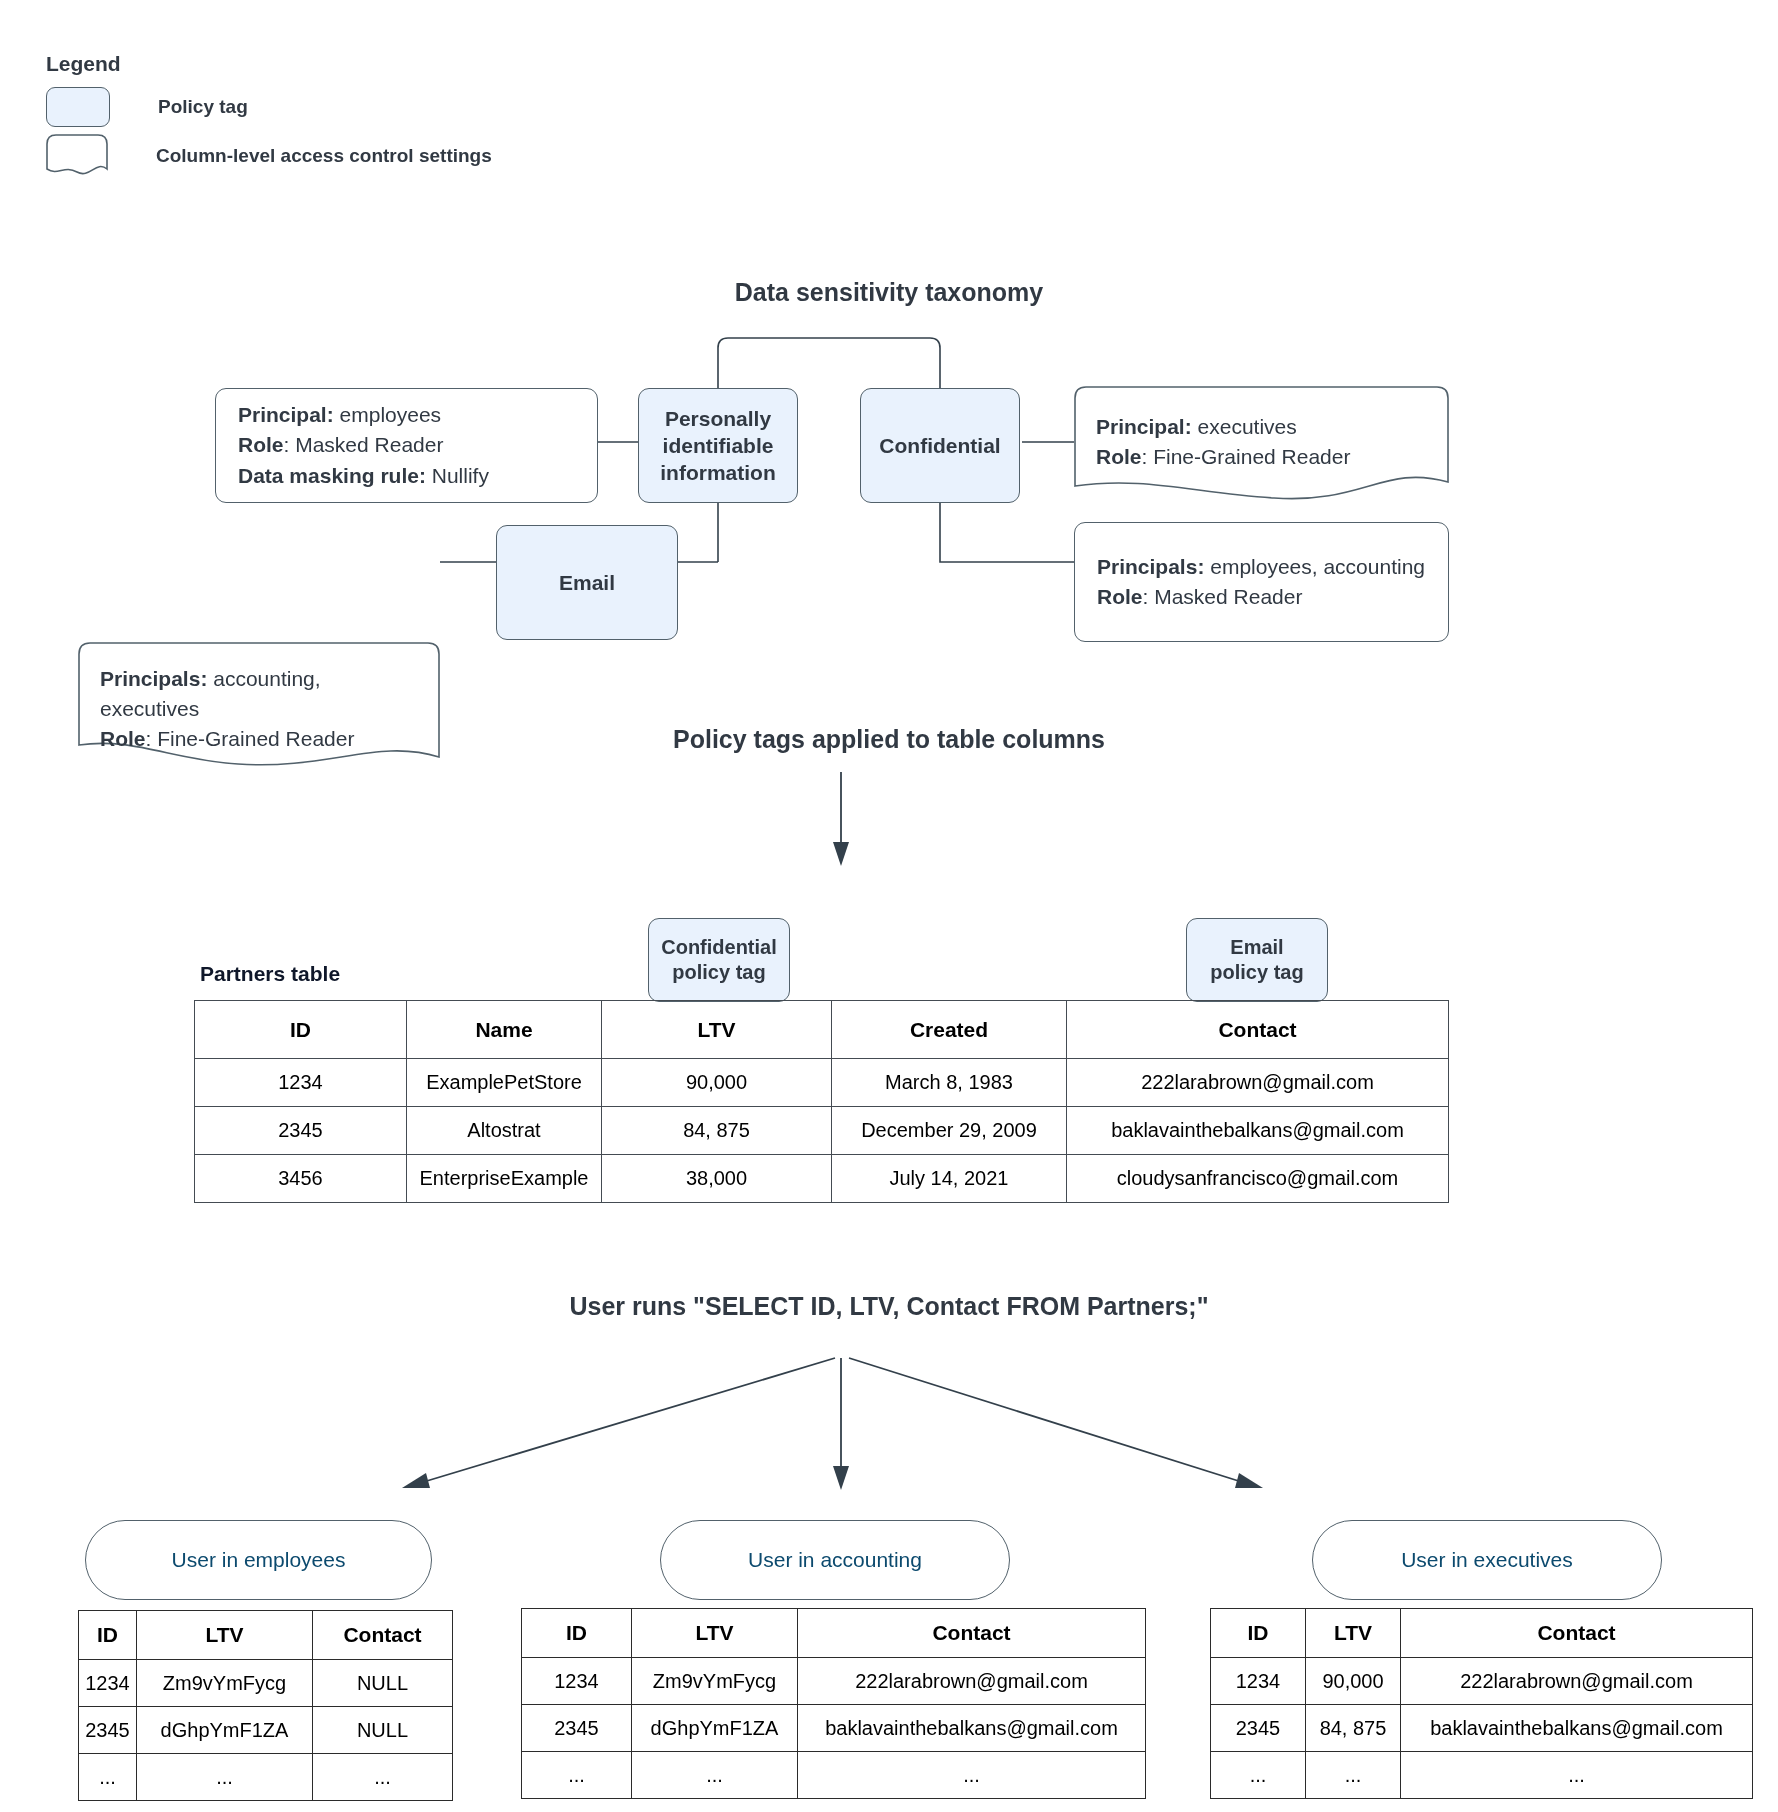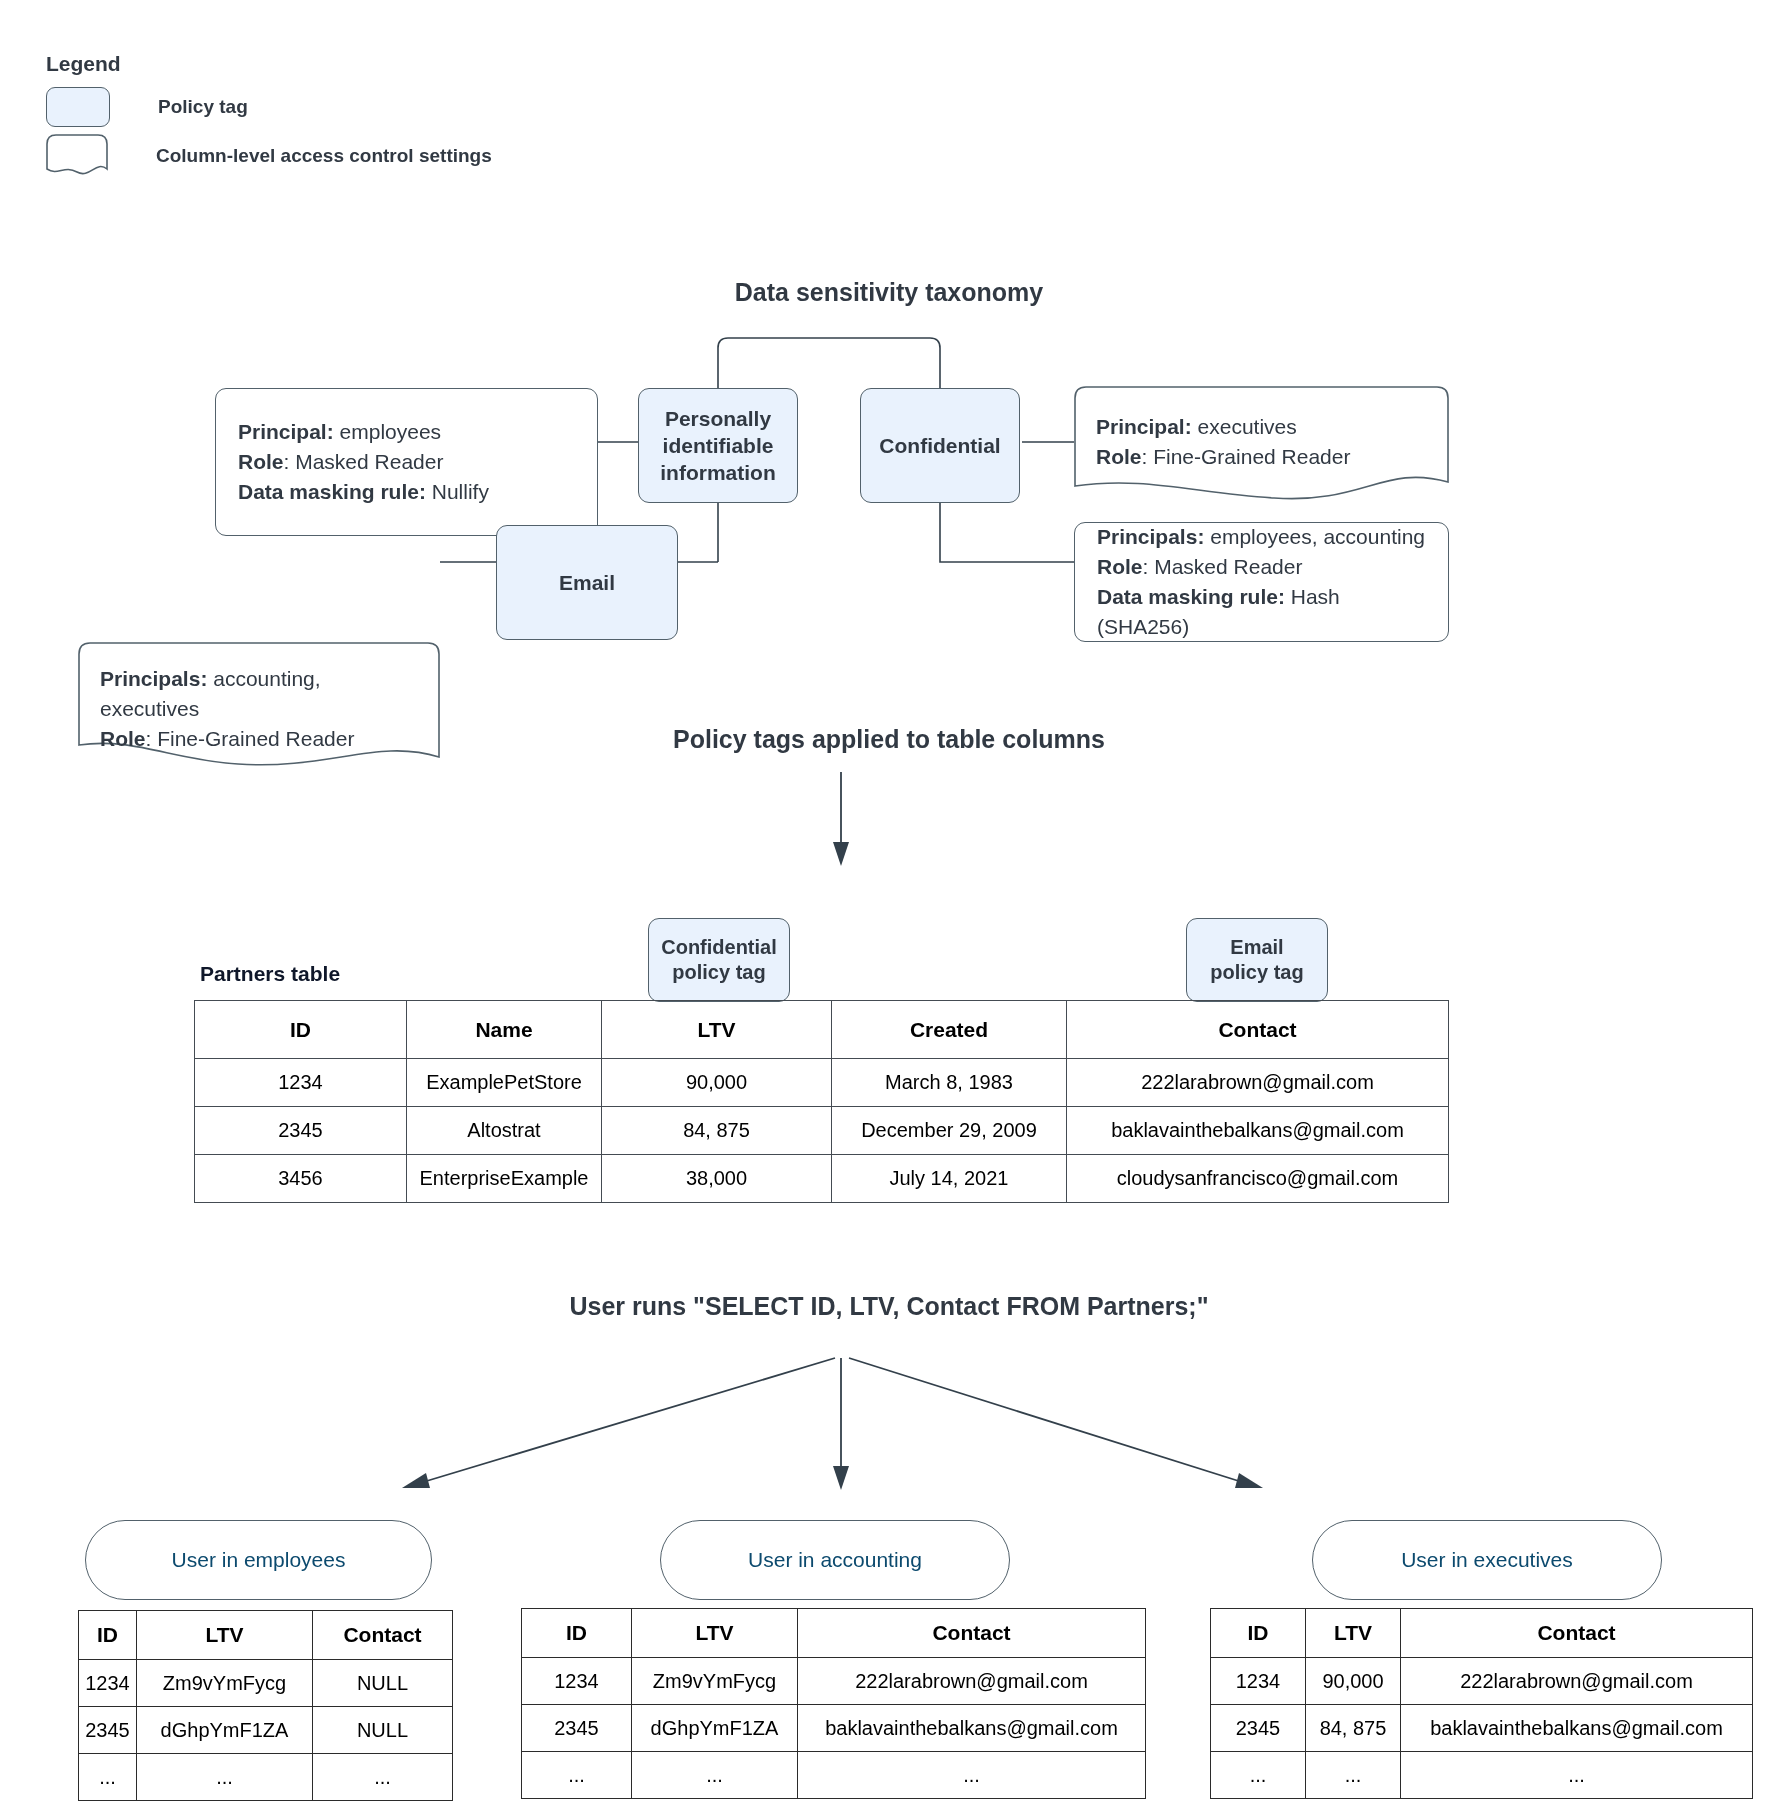--- a/index.html
+++ b/index.html
@@ -114,21 +114,21 @@
   <path class="conn" d="M718,172 L718,232"></path>
   <path class="conn" d="M718,232 L678,232"></path>
 
   <path class="conn" d="M440,232 L496,232"></path>
 
   <path class="conn" d="M1022,112 L1074,112"></path>
 
   <path class="conn" d="M940,172 L940,232 L1074,232"></path>
 </svg>
 
-<div class="abs policybox" style="left:215px;top:388px;width:383px;height:148px;">
+<div class="abs policybox" style="left:215px;top:388px;width:383px;height:115px;">
   <div><b>Principal:</b><span> employees</span></div>
   <div><b>Role</b><span>: Masked Reader</span></div>
   <div><b>Data masking rule:</b><span> Nullify</span></div>
 </div>
 
 <div class="abs tagbox ctr" style="left:638px;top:388px;width:160px;height:115px;">
   <span>Personally identifiable information</span>
 </div>
 
 <div class="abs tagbox ctr" style="left:860px;top:388px;width:160px;height:115px;">
@@ -157,21 +157,20 @@
   </div>
 </div>
 
 <div class="abs tagbox ctr" style="left:496px;top:525px;width:182px;height:115px;">
   <span>Email</span>
 </div>
 
 <div class="abs policybox" style="left:1074px;top:522px;width:375px;height:120px;">
   <div><b>Principals:</b><span> employees, accounting</span></div>
   <div><b>Role</b><span>: Masked Reader</span></div>
-  <div><b>Data masking rule:</b><span> Hash (SHA256)</span></div>
 </div>
 
 <div class="abs section-title" style="top:725px;">Policy tags applied to table columns</div>
 
 <svg class="abs" style="left:0px;top:770px;" width="1778" height="110">
   <path d="M841,2 L841,78" stroke="#33404b" stroke-width="1.8" fill="none"></path>
   <path d="M841,96 L833,72 L849,72 Z" fill="#33404b"></path>
 </svg>
 
 <div class="abs tlabel" style="left:200px;top:962px;">Partners table</div>

